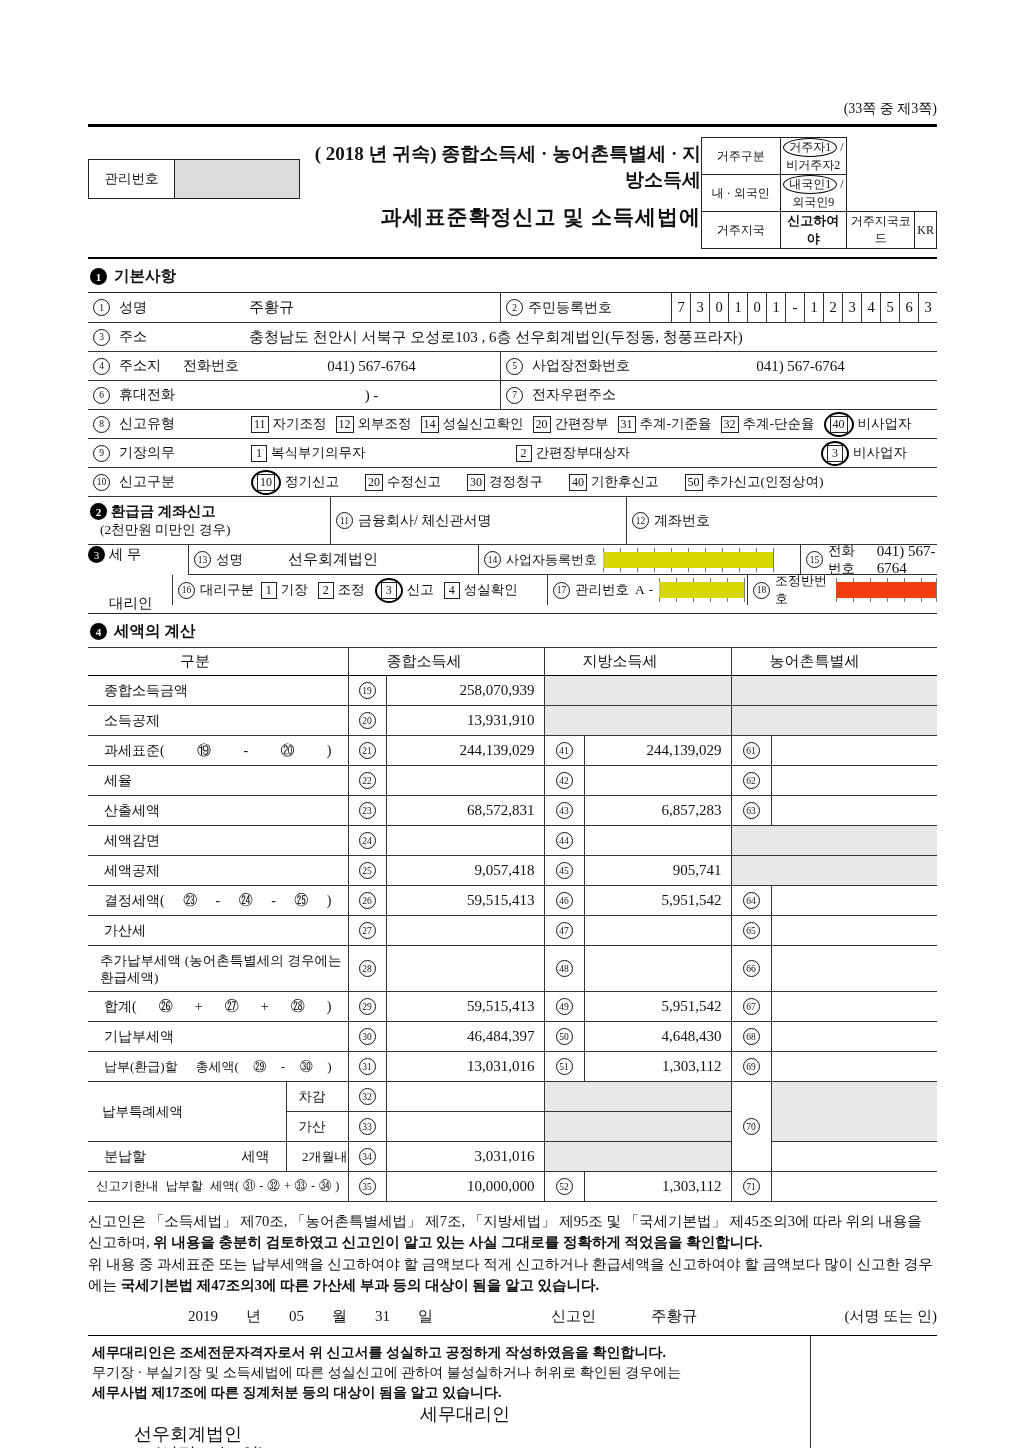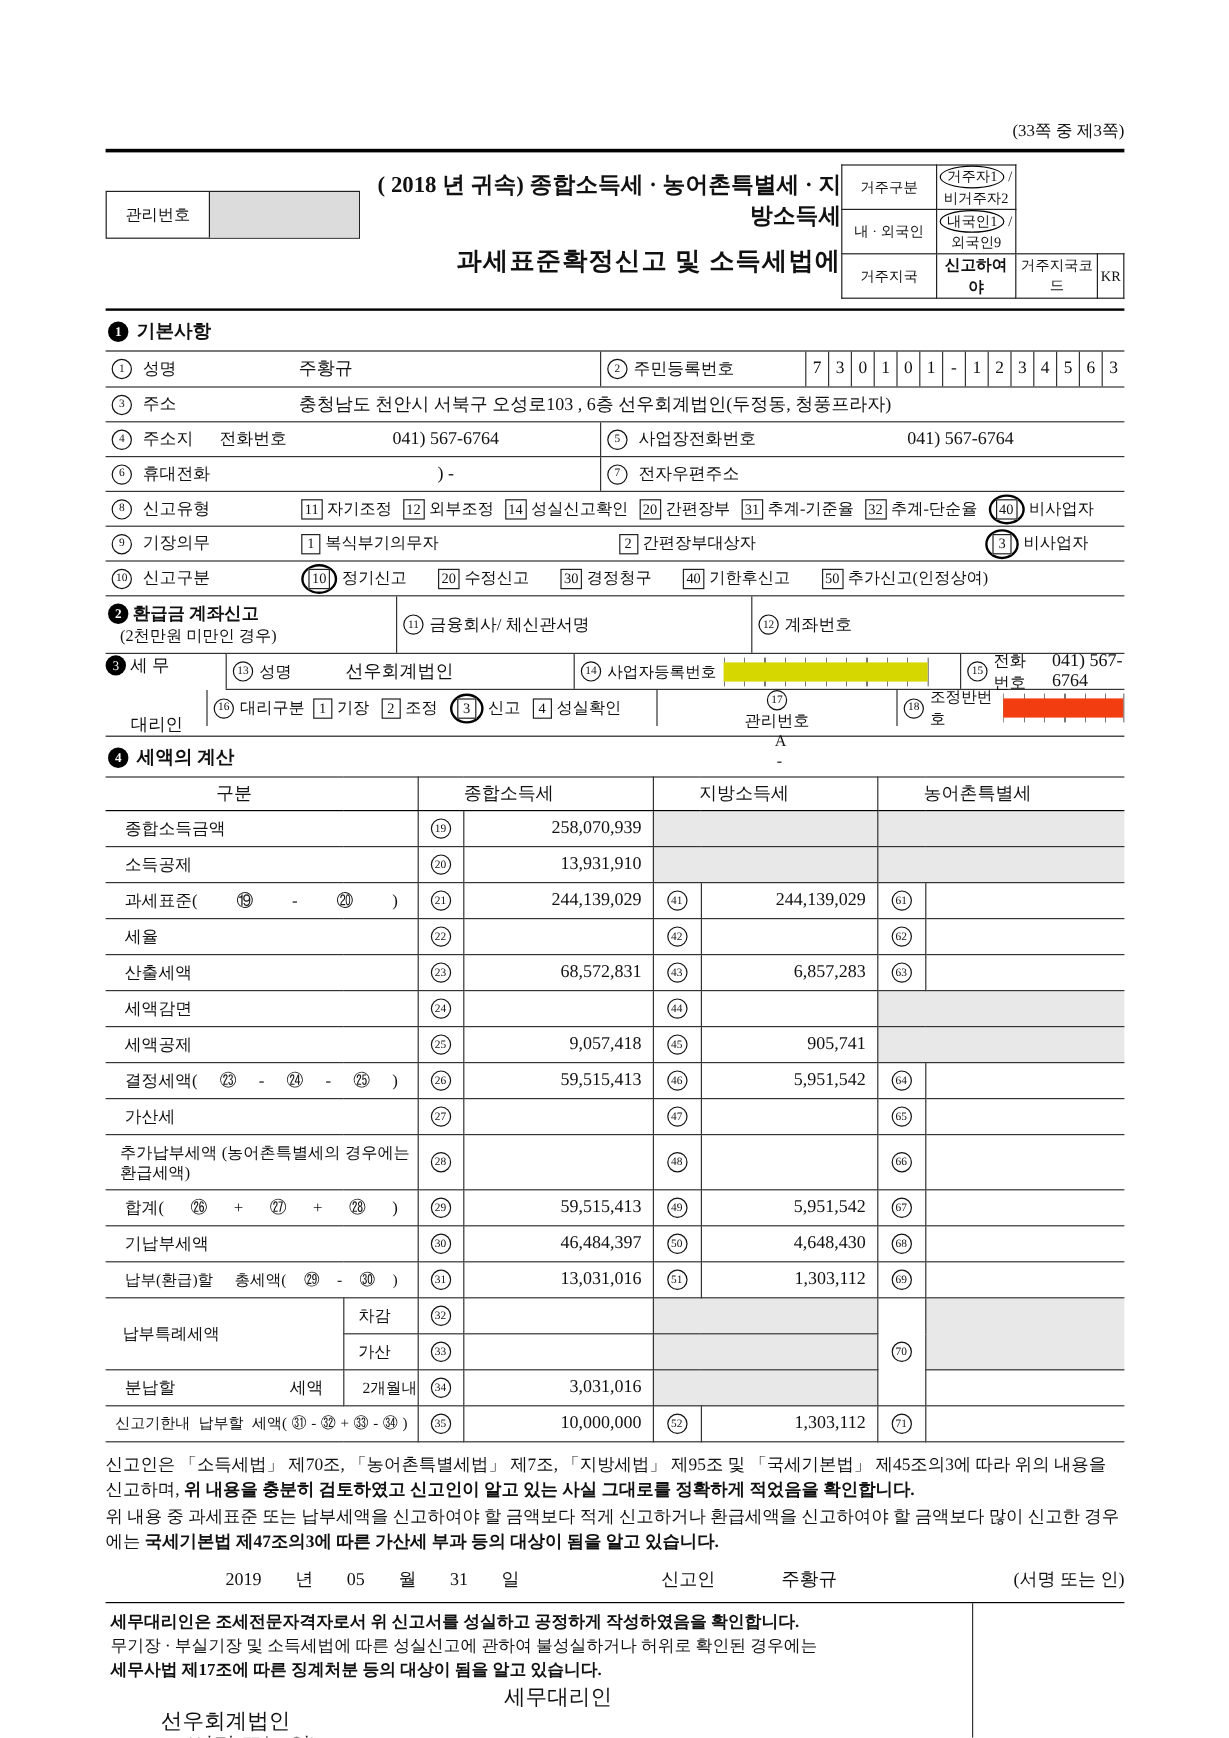--- a/index.html
+++ b/index.html
@@ -66,21 +66,21 @@
   .b0 .l1 { display:flex; align-items:center; }
   .b0 .l2 { padding-left:21px;margin-top:30px; }
   .bcr { flex:1; border-left:0; }
   .rowB { display:flex; border-bottom:1px solid #333; height:30px; align-items:stretch;margin-left:16px; }
   .rowC { display:flex; height:30px; align-items:stretch; }
   .bcell { display:flex; align-items:center; border-left:1px solid #333; font-size:13.5px; }
   .b1 { width:290px; }
   .b2 { width:322px; }
   .b3 { flex:1; }
   .c1 { width:375px; }
-  .c2 { width:200px;flex-direction:column; }
+  .c2 { width:200px; }
   .c3 { flex:1; }
 
   .gridbar { position:relative; height:24px; margin-left:6px;
     background-image:repeating-linear-gradient(90deg,#777 0,#777 1px,transparent 1px,transparent 17px);
     border-right:1px solid #777; }
   .gridbar::after { content:""; position:absolute; left:0; right:0; top:4px; bottom:4px; }
   .gridbar.yellow::after { background:var(--hl-yellow,#d6d600); }
   .gridbar.red::after { background:var(--hl-red,#f23d10); }
   .gb170 { width:171px; } .gb86 { width:86px; } .gb103 { width:120px; }
 

